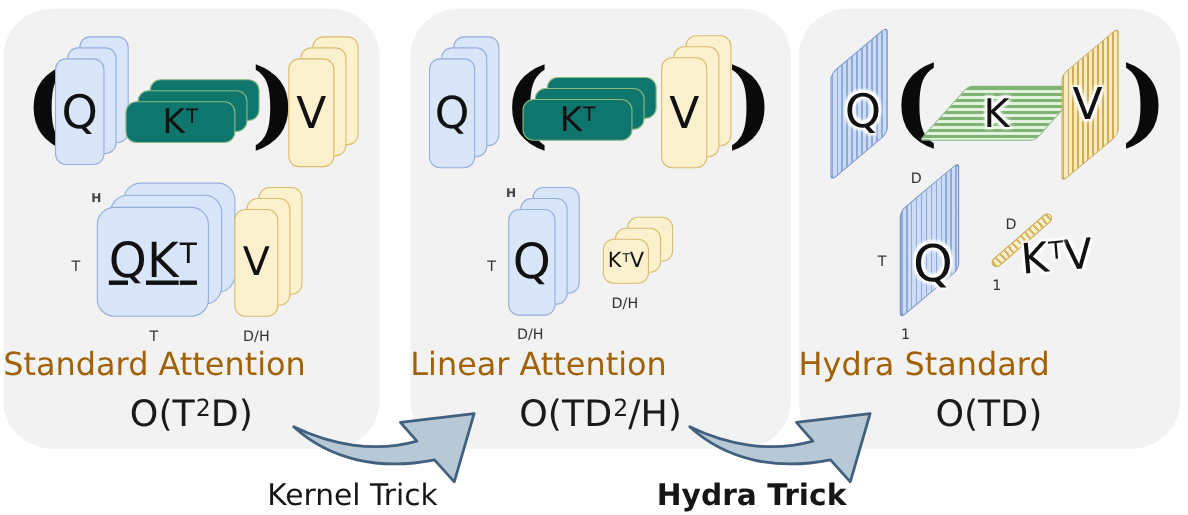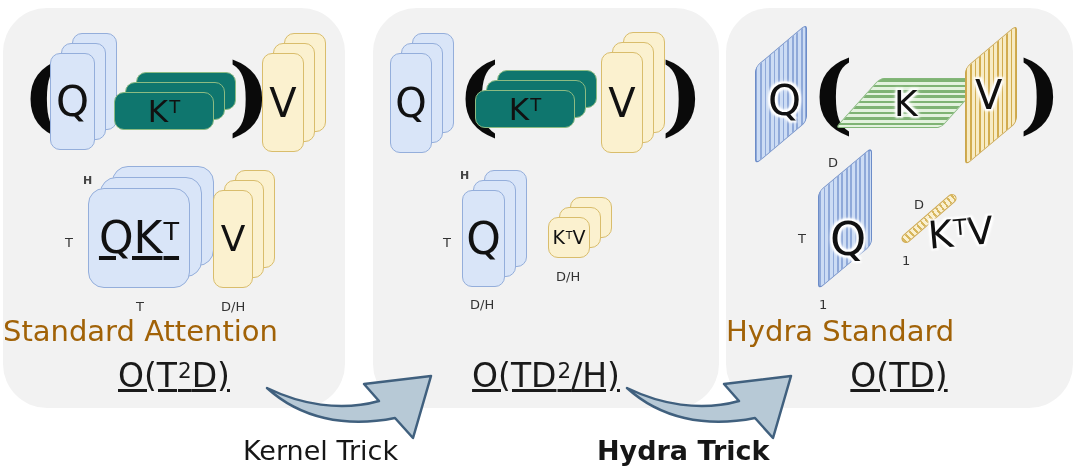--- a/index.html
+++ b/index.html
@@ -41,21 +41,21 @@
 
   .lab { position:absolute; font-size:13px; color:#333; line-height:1; }
   .lab.small { font-size:11px; font-weight:600; color:#444; }
 
   .panel-title {
     position:absolute; left:0; width:100%; top:306px; text-align:left;
     font-weight:normal; font-size:29px; color:#a16207; letter-spacing:0px;
   }
   .complexity {
     position:absolute; left:0; width:100%; top:348px; text-align:center;
-    font-size:33px; color:#1a1a1a;text-decoration:underline;
+    font-size:33px; color:#1a1a1a;
   }
   .complexity .sup { font-size:65%; top:-0.4em; }
 
   
   .hydra-q {
     position:absolute; box-sizing:border-box; border-radius:5px;
     background:repeating-linear-gradient(90deg,#8fa9d9 0 1.5px,#ccdcf4 1.5px 4.5px);
     border:1.5px solid #6c8cc8; transform-origin:0 0; transform:skewY(-40deg);
   }
   .hydra-v {
@@ -189,20 +189,21 @@
 
     <div class="stack" style="left:175px; top:209px; width:42px; height:41px;">
       <div class="card yellow c1"></div>
       <div class="card yellow c2"></div>
       <div class="card yellow c3">
         <span class="glyph" style="font-size:19px;"><span>K</span><span class="sup">T</span><span>V</span></span>
       </div>
     </div>
     <span class="lab" style="left:183px; top:262px;">D/H</span>
 
+    <div class="panel-title">Linear Attention</div>
     <div class="complexity"><span>O(TD</span><span class="sup">2</span><span>/H)</span></div>
   </div>
 
   <div class="panel panel-3">
     <div class="hydra-q" style="left:29px; top:59px; width:52px; height:98px;"></div>
     <span class="halo" style="left:42px; top:72px; font-size:42px;">Q</span>
 
     <span class="paren" style="left:86px; top:42px;">(</span>
 
     <div class="hydra-k" style="left:154px; top:70px; width:106px; height:50px;"></div>

